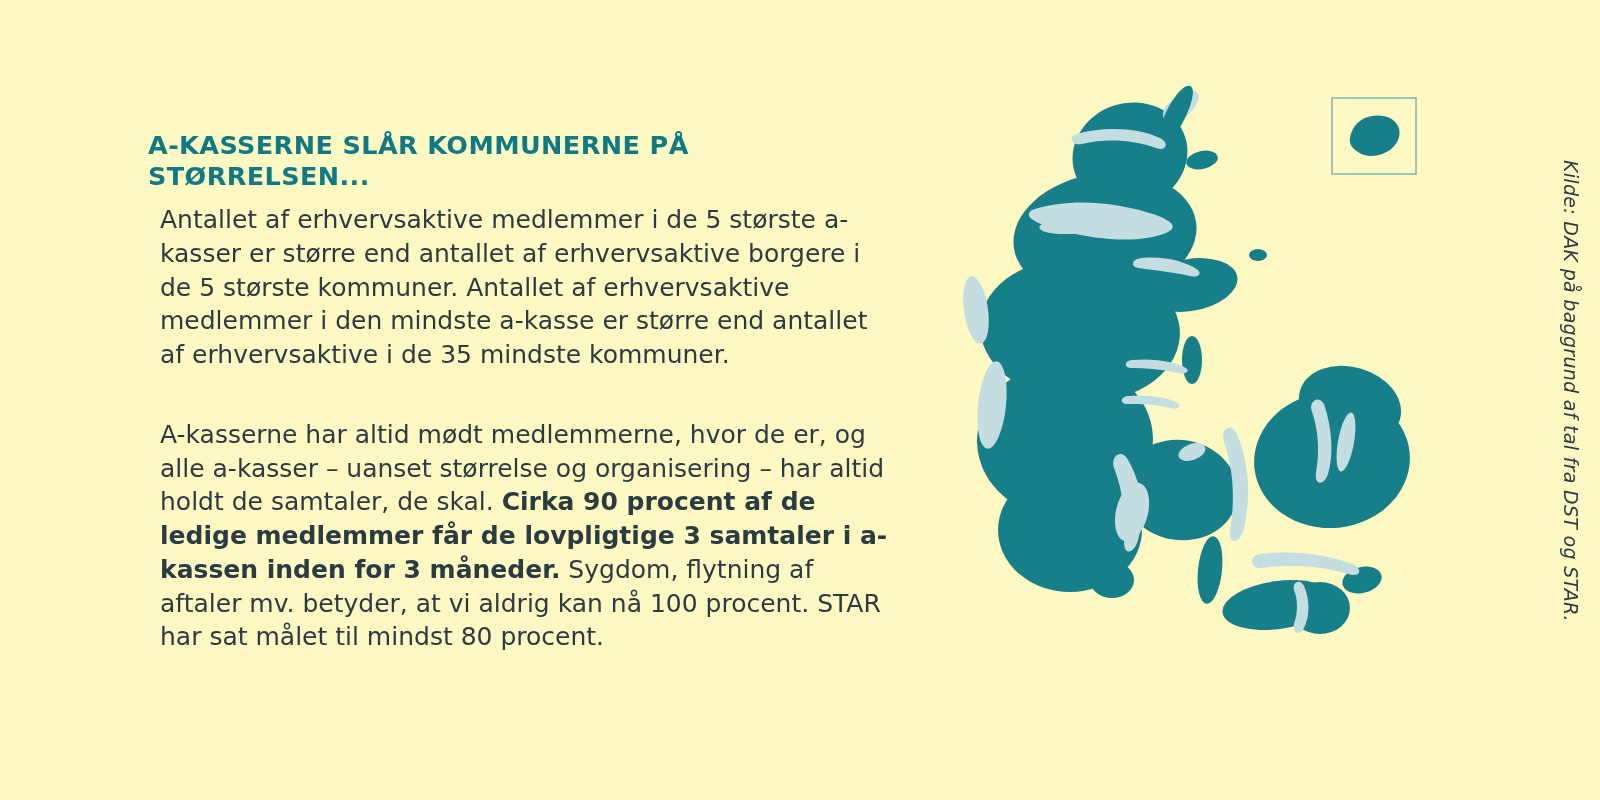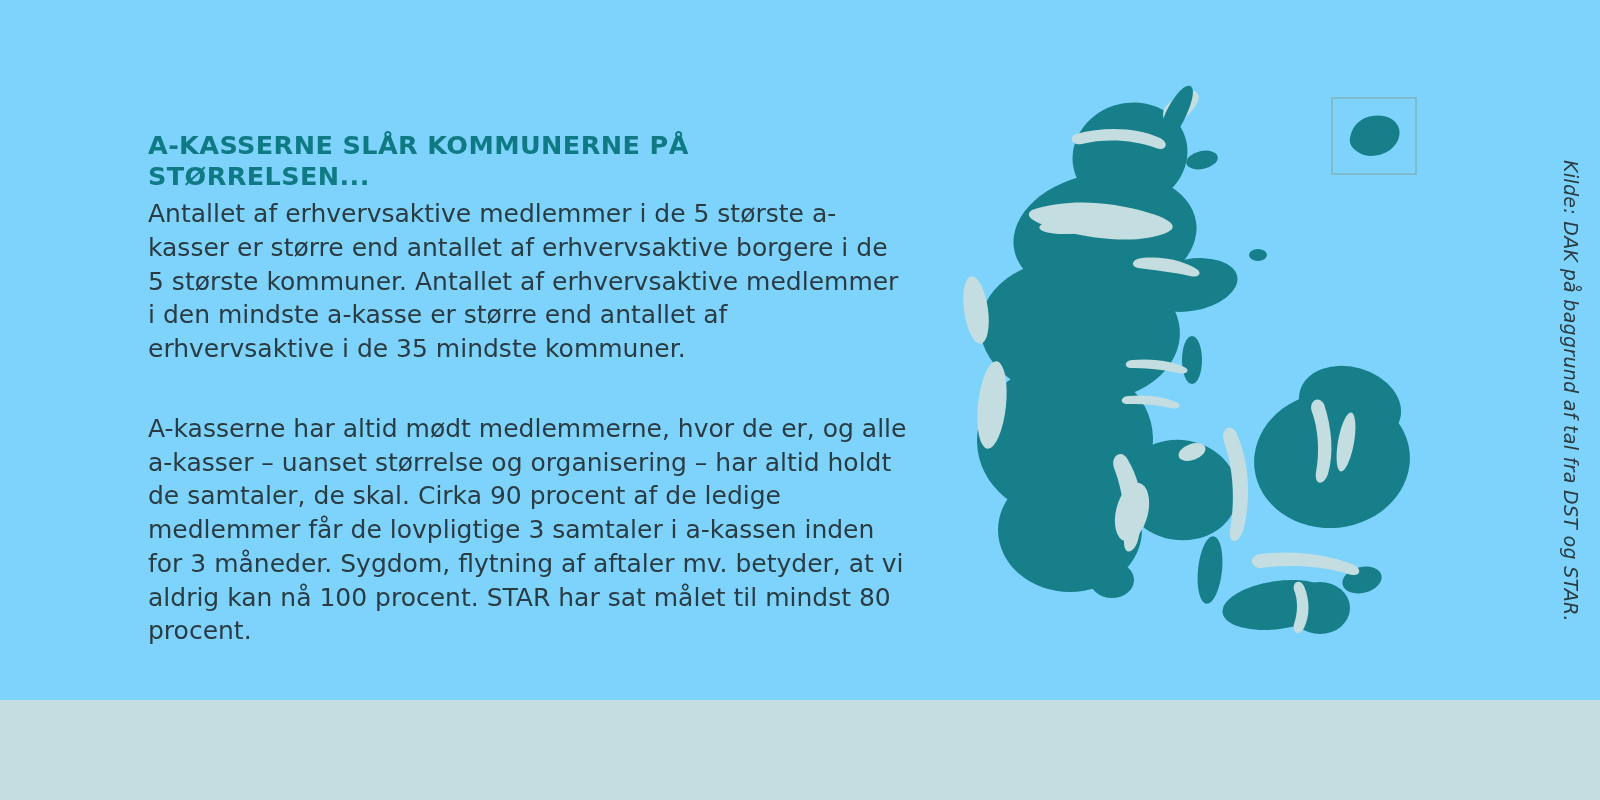--- a/index.html
+++ b/index.html
@@ -10,22 +10,22 @@
     width: 1600px;
     height: 800px;
     background: #c3dde0;
     font-family: "DejaVu Sans", sans-serif;
     overflow: hidden;
     position: relative;
   }
   .page {
     position: relative;
     width: 1600px;
-    height: 700px;
-    background: #7dd3fc;
+    height: 800px;
+    background: #fef9c3;
   }
   .text-column {
     position: absolute;
     left: 148px;
     top: 130px;
     width: 760px;
   }
   .block { margin-bottom: 46px; }
   .block:last-child { margin-bottom: 0; }
   .heading {
@@ -36,24 +36,24 @@
     letter-spacing: 0.4px;
     margin: 0 0 6px 0;
     line-height: 1.2;
   }
   .body-text {
     color: #2b3b42;
     font-family: "DejaVu Sans", sans-serif;
     font-weight: 400;
     font-size: 25px;
     line-height: 1.35;
-    margin: 0;
+    margin: 12px;
   }
   .body-text .bold {
-    font-weight: normal;
+    font-weight: bold;
   }
   .map-wrap {
     position: absolute;
     left: 880px;
     top: 60px;
     width: 600px;
     height: 660px;
   }
   .map-svg {
     display: block;

